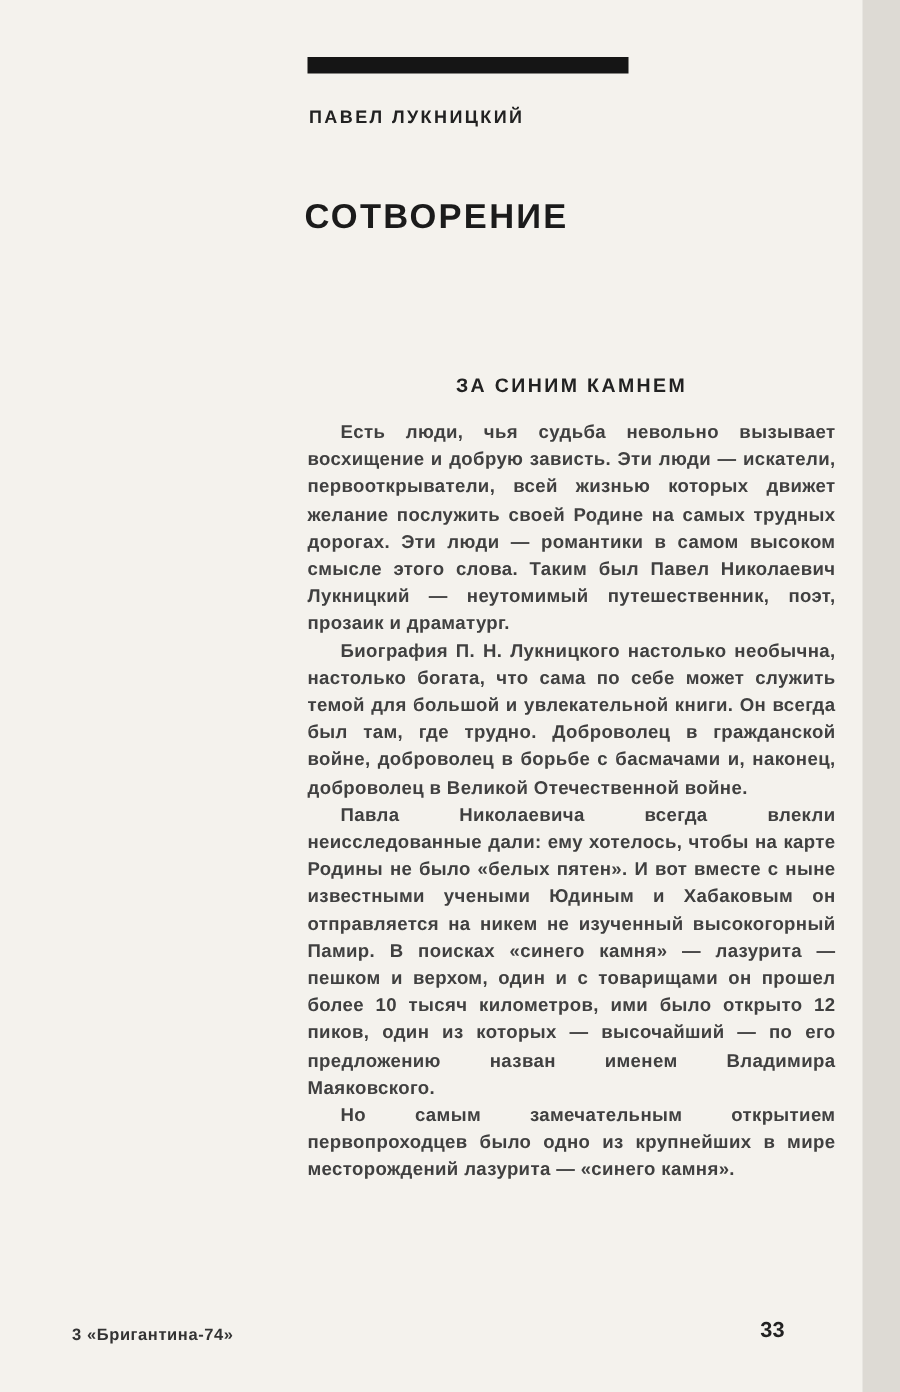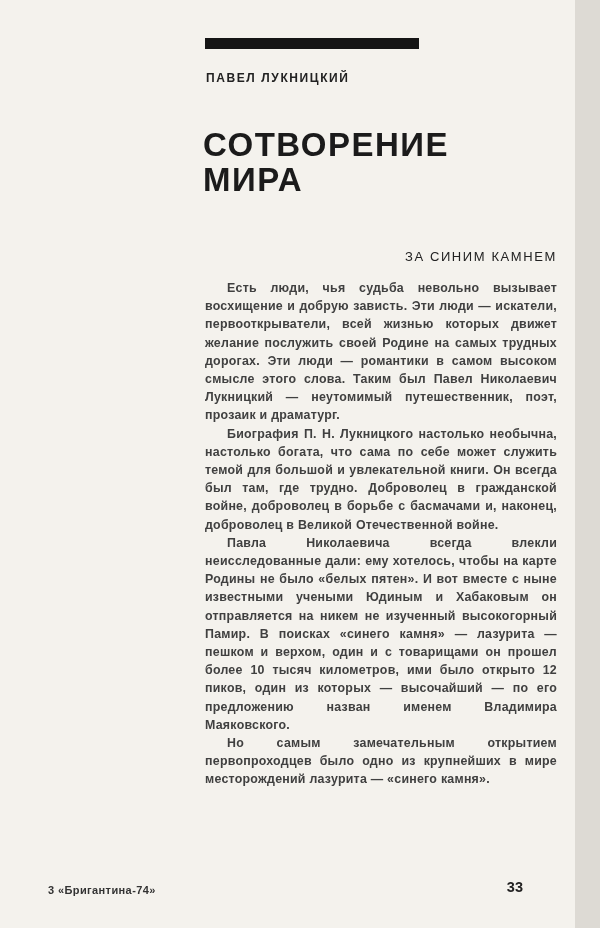--- a/index.html
+++ b/index.html
@@ -35,34 +35,35 @@
     font-size: 12px;
     font-weight: bold;
     letter-spacing: 1.6px;
     color: #222;
     white-space: nowrap;
   }
   .book-title {
     position: absolute;
     left: 203px;
     top: 127px;
-    font-size: 33px;
+    font-size: 23px;
     font-weight: bold;
     letter-spacing: 1.5px;
     line-height: 35px;
     color: #1b1b1b;
+    text-align: right;
   }
   .section-heading {
     position: absolute;
     left: 205px;
     top: 249px;
     width: 352px;
-    text-align: right;
+    text-align: center;
     font-size: 13px;
-    font-weight: normal;
+    font-weight: bold;
     letter-spacing: 1.6px;
     color: #222;
   }
   .body-text {
     position: absolute;
     left: 205px;
     top: 279px;
     width: 352px;
     font-size: 12.4px;
     font-weight: bold;
@@ -98,21 +99,20 @@
 <body>
 
 <div class="page">
 
   <div class="top-rule"></div>
 
   <div class="author">ПАВЕЛ ЛУКНИЦКИЙ</div>
 
   <div class="book-title">
     <span>СОТВОРЕНИЕ</span><br>
-    <span>МИРА</span>
   </div>
 
   <div class="section-heading">ЗА СИНИМ КАМНЕМ</div>
 
   <div class="body-text">
     <p>Есть люди, чья судьба невольно вызывает восхищение и добрую зависть. Эти люди — искатели, первооткрыватели, всей жизнью которых движет желание послужить своей Родине на самых трудных дорогах. Эти люди — романтики в самом высоком смысле этого слова. Таким был Павел Николаевич Лукницкий — неутомимый путешественник, поэт, прозаик и драматург.</p>
     <p>Биография П. Н. Лукницкого настолько необычна, настолько богата, что сама по себе может служить темой для большой и увлекательной книги. Он всегда был там, где трудно. Доброволец в гражданской войне, доброволец в борьбе с басмачами и, наконец, доброволец в Великой Отечественной войне.</p>
     <p>Павла Николаевича всегда влекли неисследованные дали: ему хотелось, чтобы на карте Родины не было «белых пятен». И вот вместе с ныне известными учеными Юдиным и Хабаковым он отправляется на никем не изученный высокогорный Памир. В поисках «синего камня» — лазурита — пешком и верхом, один и с товарищами он прошел более 10 тысяч километров, ими было открыто 12 пиков, один из которых — высочайший — по его предложению назван именем Владимира Маяковского.</p>
     <p>Но самым замечательным открытием первопроходцев было одно из крупнейших в мире месторождений лазурита — «синего камня».</p>
   </div>

